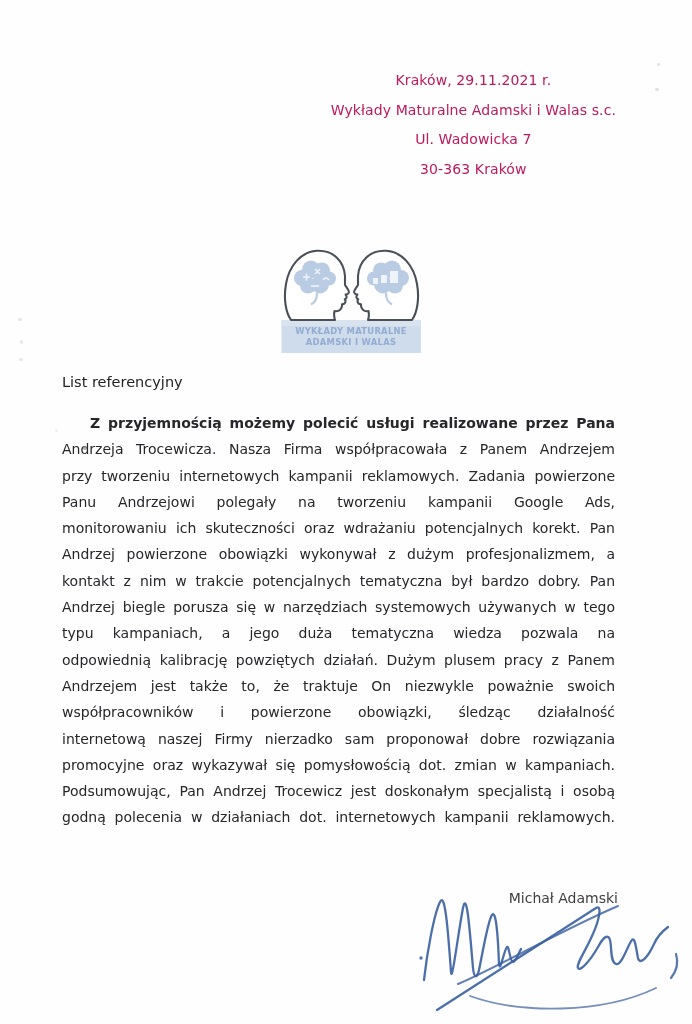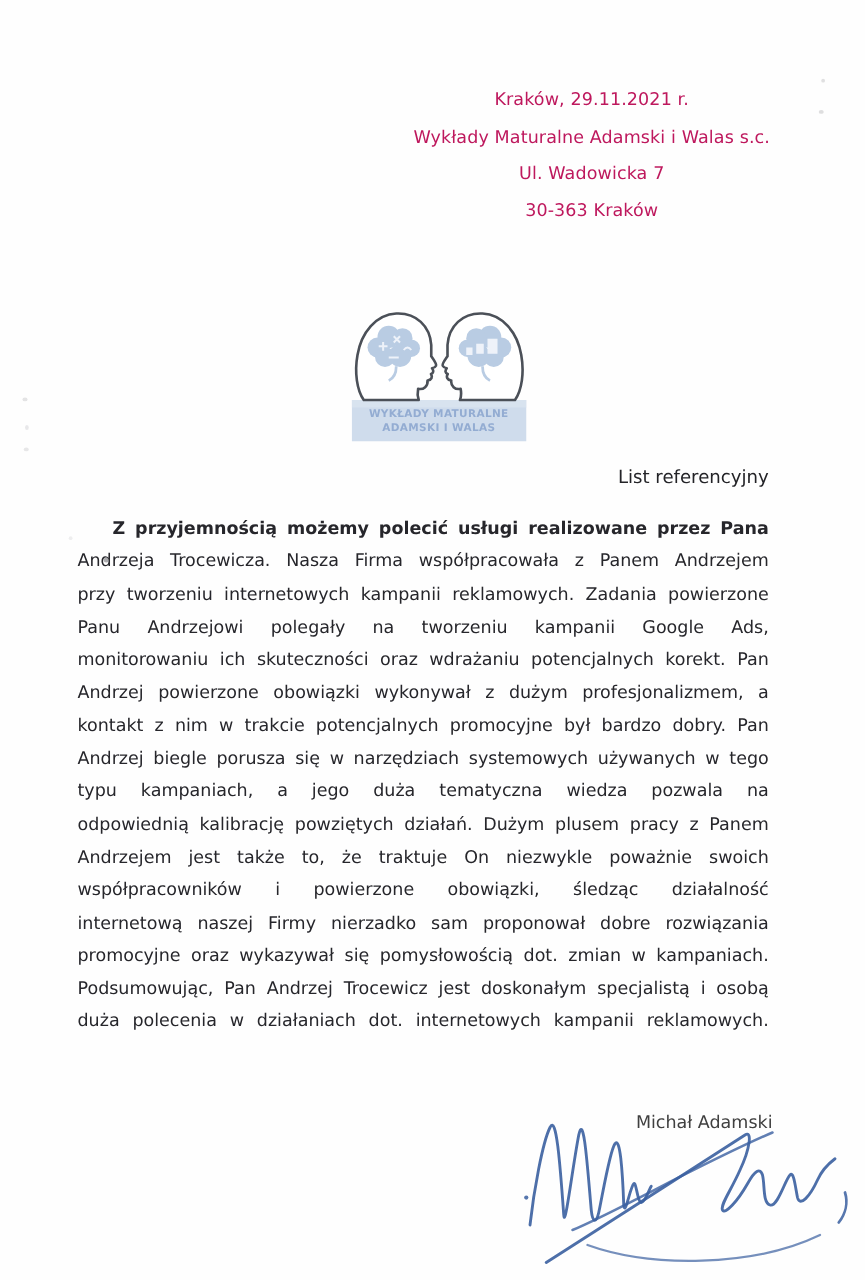--- a/index.html
+++ b/index.html
@@ -22,21 +22,21 @@
     color: #be185d;
     letter-spacing: 0.1px;
   }
 
   
   .logo { position: absolute; left: 281px; top: 240px; width: 141px; height: 114px; }
 
   
   .title {
     position: absolute; top: 374px; left: 62px; width: 553px;
-    text-align: right;
+    text-align: left;
     font-size: 14.5px; color: #232327;
   }
 
   
   .body-block {
     position: absolute; top: 410px; left: 62px; width: 553px;
     font-size: 14px; line-height: 26.3px;
     color: #26262b;
   }
   .body-line { text-align: justify; text-align-last: justify; white-space: normal; }
@@ -130,30 +130,30 @@
 
   <div class="title">List referencyjny</div>
 
   <div class="body-block">
     <div class="body-line indent">Z przyjemnością możemy polecić usługi realizowane przez Pana</div>
     <div class="body-line">Andrzeja Trocewicza. Nasza Firma współpracowała z Panem Andrzejem</div>
     <div class="body-line">przy tworzeniu internetowych kampanii reklamowych. Zadania powierzone</div>
     <div class="body-line">Panu Andrzejowi polegały na tworzeniu kampanii Google Ads,</div>
     <div class="body-line">monitorowaniu ich skuteczności oraz wdrażaniu potencjalnych korekt. Pan</div>
     <div class="body-line">Andrzej powierzone obowiązki wykonywał z dużym profesjonalizmem, a</div>
-    <div class="body-line">kontakt z nim w trakcie potencjalnych promocyjne był bardzo dobry. Pan</div>
+    <div class="body-line">kontakt z nim w trakcie potencjalnych tematyczna był bardzo dobry. Pan</div>
     <div class="body-line">Andrzej biegle porusza się w narzędziach systemowych używanych w tego</div>
     <div class="body-line">typu kampaniach, a jego duża tematyczna wiedza pozwala na</div>
     <div class="body-line">odpowiednią kalibrację powziętych działań. Dużym plusem pracy z Panem</div>
     <div class="body-line">Andrzejem jest także to, że traktuje On niezwykle poważnie swoich</div>
     <div class="body-line">współpracowników i powierzone obowiązki, śledząc działalność</div>
     <div class="body-line">internetową naszej Firmy nierzadko sam proponował dobre rozwiązania</div>
     <div class="body-line">promocyjne oraz wykazywał się pomysłowością dot. zmian w kampaniach.</div>
     <div class="body-line">Podsumowując, Pan Andrzej Trocewicz jest doskonałym specjalistą i osobą</div>
-    <div class="body-line">duża polecenia w działaniach dot. internetowych kampanii reklamowych.</div>
+    <div class="body-line">godną polecenia w działaniach dot. internetowych kampanii reklamowych.</div>
   </div>
 
   <div class="sign-name">Michał Adamski</div>
 
   <svg class="signature-svg" viewBox="0 0 310 146">
     <g fill="none" stroke="#3a5fa0" stroke-linecap="round" stroke-linejoin="round">
       <circle cx="41" cy="80" r="1.7" fill="#3a5fa0" stroke="none" opacity="0.85"></circle>
 
       <path d="M 44 102 C 47 75 54 36 60 24 C 65 13 68 52 71 94
                C 72 106 78 56 83 30 C 87 11 90 56 93 90

